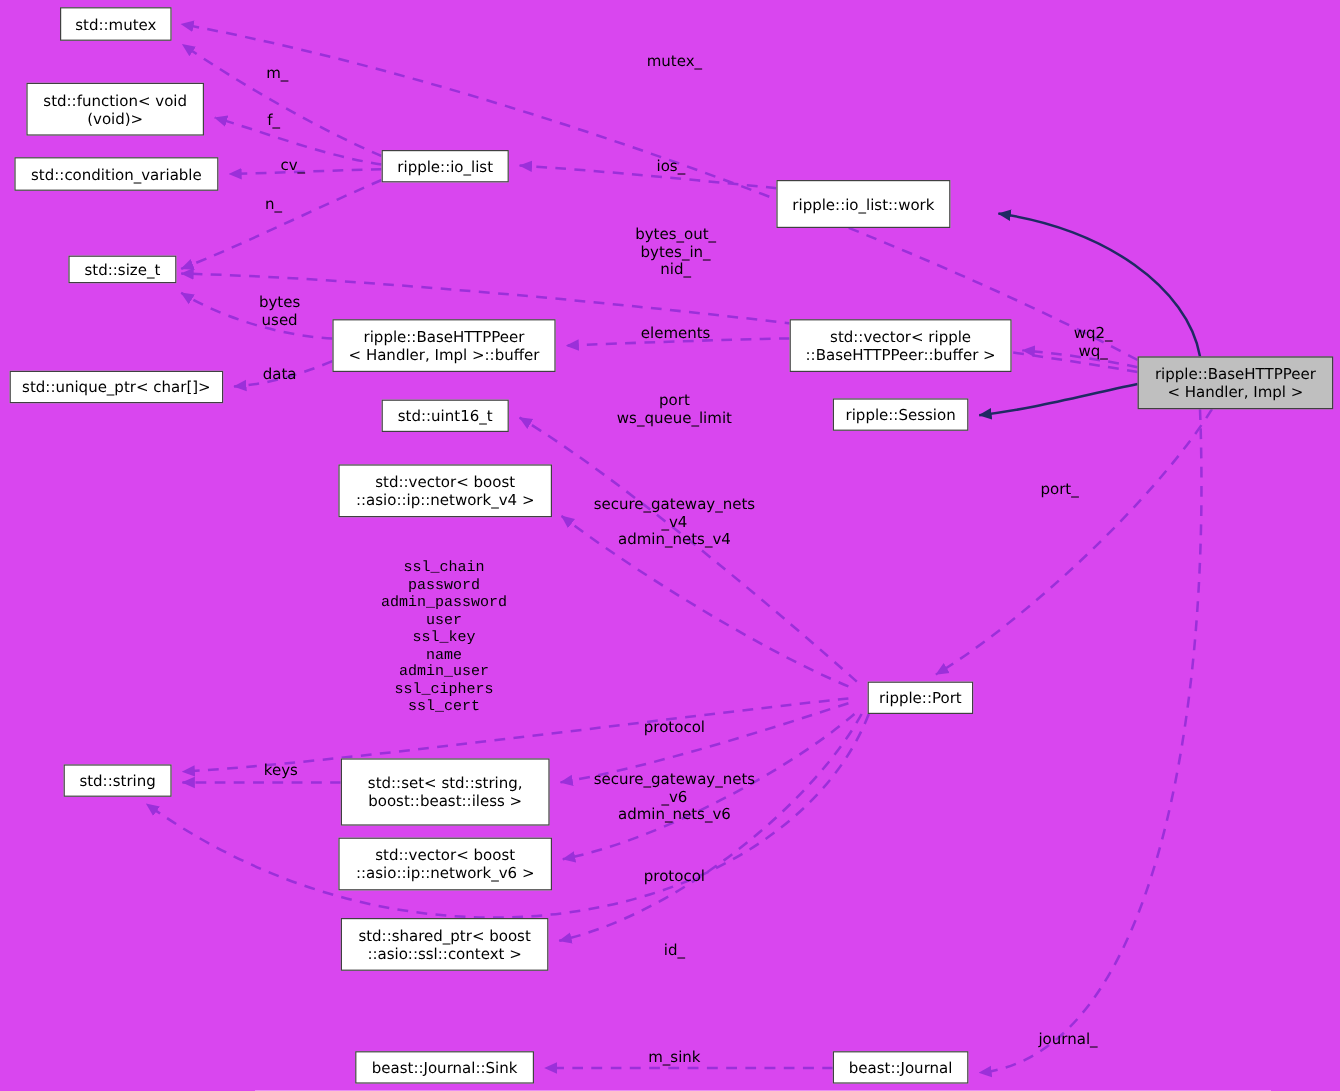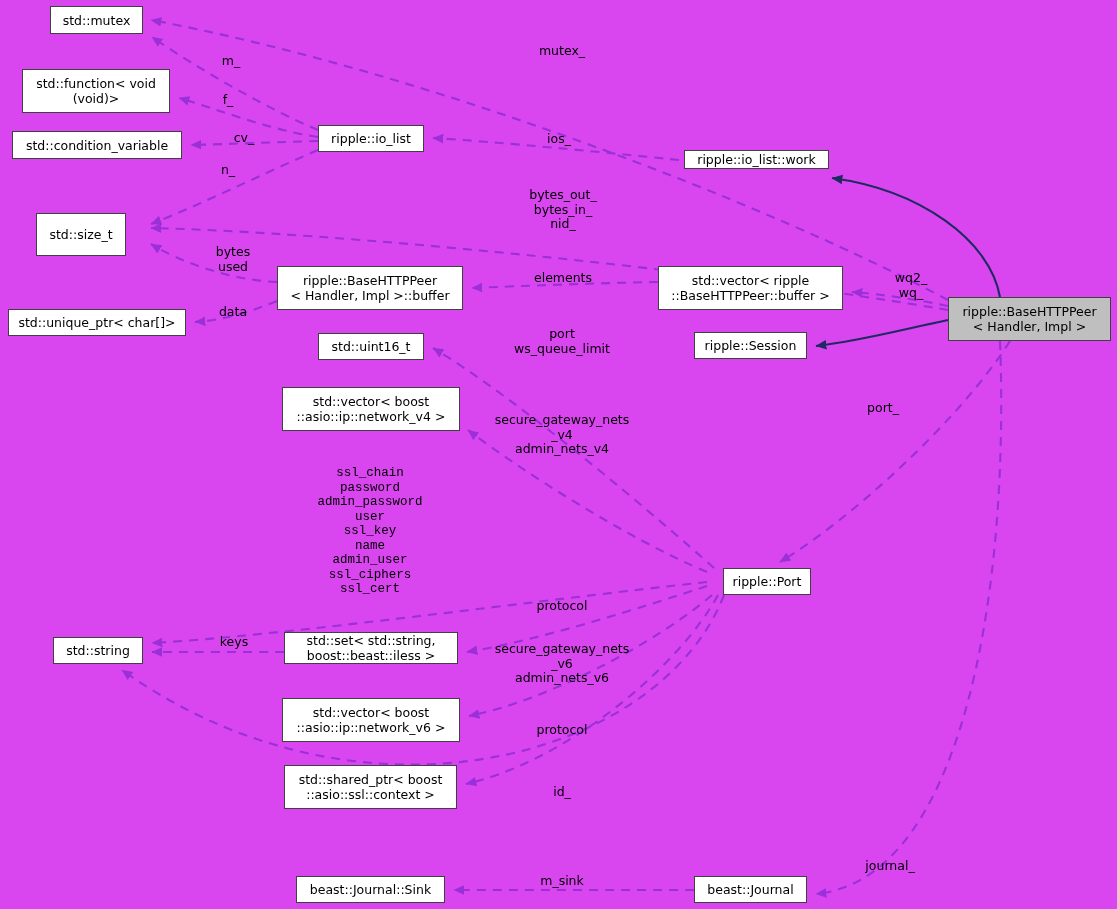--- a/index.html
+++ b/index.html
@@ -125,23 +125,23 @@
 
   <div class="node" style="left:50px;top:6px;width:93px;height:28px;">std::mutex</div>
 
   <div class="node" style="left:22px;top:69px;width:148px;height:44px;">std::function&lt; void
 (void)&gt;</div>
 
   <div class="node" style="left:12px;top:131px;width:170px;height:28px;">std::condition_variable</div>
 
   <div class="node" style="left:318px;top:125px;width:106px;height:27px;">ripple::io_list</div>
 
-  <div class="node" style="left:684px;top:150px;width:145px;height:19px;">ripple::io_list::work</div>
-
-  <div class="node" style="left:36px;top:213px;width:90px;height:43px;">std::size_t</div>
+  <div class="node" style="left:647px;top:150px;width:145px;height:40px;">ripple::io_list::work</div>
+
+  <div class="node" style="left:57px;top:213px;width:90px;height:23px;">std::size_t</div>
 
   <div class="node" style="left:277px;top:266px;width:186px;height:44px;">ripple::BaseHTTPPeer
 &lt; Handler, Impl &gt;::buffer</div>
 
   <div class="node" style="left:658px;top:266px;width:185px;height:44px;">std::vector&lt; ripple
 ::BaseHTTPPeer::buffer &gt;</div>
 
   <div class="node" style="left:8px;top:309px;width:178px;height:27px;">std::unique_ptr&lt; char[]&gt;</div>
 
   <div class="node" style="left:318px;top:333px;width:106px;height:27px;">std::uint16_t</div>
@@ -151,21 +151,21 @@
   <div class="node focus" style="left:948px;top:297px;width:163px;height:44px;">ripple::BaseHTTPPeer
 &lt; Handler, Impl &gt;</div>
 
   <div class="node" style="left:282px;top:387px;width:178px;height:44px;">std::vector&lt; boost
 ::asio::ip::network_v4 &gt;</div>
 
   <div class="node" style="left:707px;top:568px;width:88px;height:27px;margin-left:16px;">ripple::Port</div>
 
   <div class="node" style="left:53px;top:637px;width:90px;height:27px;">std::string</div>
 
-  <div class="node" style="left:284px;top:632px;width:174px;height:32px;">std::set&lt; std::string,
+  <div class="node" style="left:284px;top:632px;width:174px;height:56px;">std::set&lt; std::string,
 boost::beast::iless &gt;</div>
 
   <div class="node" style="left:282px;top:698px;width:178px;height:44px;">std::vector&lt; boost
 ::asio::ip::network_v6 &gt;</div>
 
   <div class="node" style="left:284px;top:765px;width:173px;height:44px;">std::shared_ptr&lt; boost
 ::asio::ssl::context &gt;</div>
 
   <div class="node" style="left:296px;top:876px;width:149px;height:27px;">beast::Journal::Sink</div>
 

